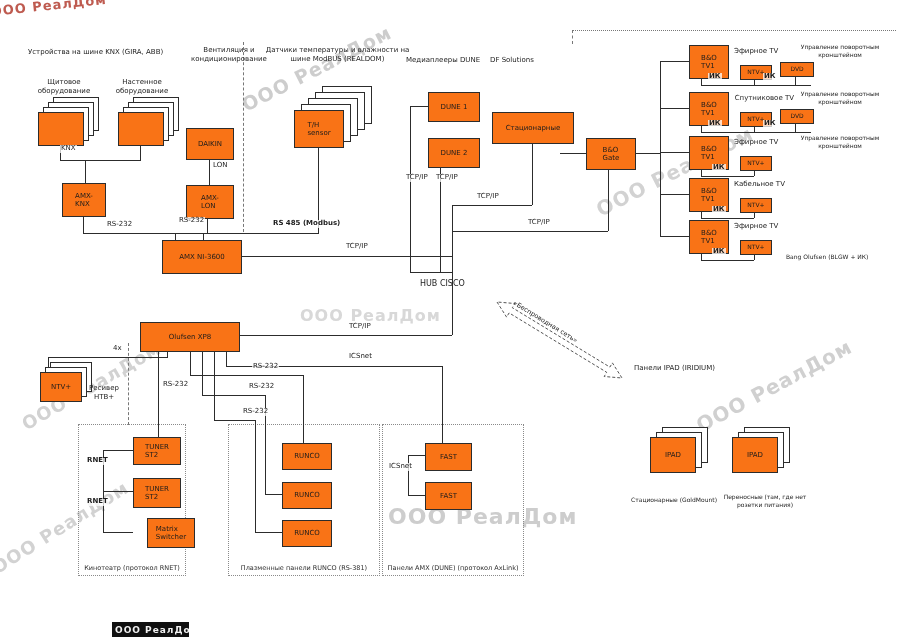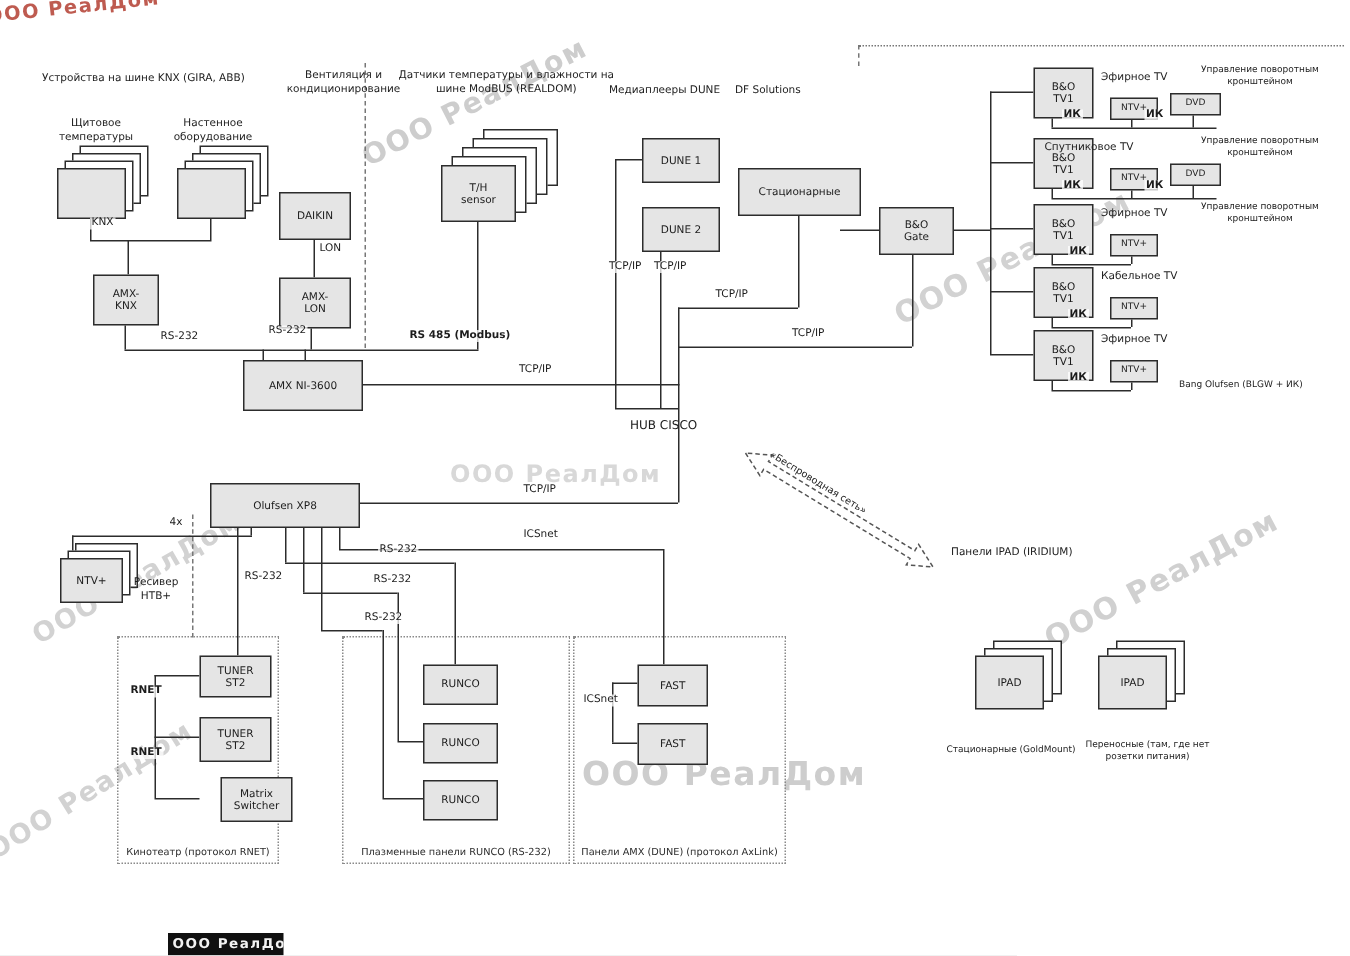--- a/index.html
+++ b/index.html
@@ -3,22 +3,22 @@
 <meta charset="utf-8">
 <style>
   html,body{margin:0;padding:0;background:#e8e8e8;}
   #canvas{
     position:relative;width:900px;height:637px;background:#ffffff;
     overflow:hidden;font-family:"DejaVu Sans",sans-serif;color:#1c1c1c;
   }
   .wm{position:absolute;white-space:nowrap;font-weight:bold;letter-spacing:1px;pointer-events:none;}
   .wire{position:absolute;background:#2c2c2c;}
   .box{
-    position:absolute;border:1px solid #2c2c2c;background:#e5e5e5;
-    display:flex;align-items:center;justify-content:center;text-align:center;
+    position:absolute;border:1px solid #2c2c2c;background:#f97316;
+    display:flex;align-items:center;justify-content:center;
     font-size:7px;line-height:1.15;white-space:pre-line;
   }
   .page{position:absolute;border:1px solid #2c2c2c;background:#fff;}
   .lbl{position:absolute;font-size:7px;line-height:1.1;white-space:nowrap;background:rgba(255,255,255,.75);padding:0 1px;}
   .txt{position:absolute;font-size:7px;line-height:1.25;white-space:pre-line;}
   .region{position:absolute;border:1px dotted #8a8a8a;background:transparent;}
   .region-cap{position:absolute;left:2px;right:2px;bottom:3px;text-align:center;font-size:6.5px;color:#2c2c2c;}
   .sep{position:absolute;}
   .sep.v{border-left:1px dashed #777;width:0;}
   .sep.h{border-top:1px dotted #777;height:0;}
@@ -45,21 +45,21 @@
     </div>
   <div id="diagram-layer">
       <div class="sep v" style="left: 243px; top: 42px; width: 0px; height: 190px;"></div>
       <div class="sep v" style="left: 128px; top: 343px; width: 0px; height: 82px;"></div>
       <div class="sep h" style="left: 572px; top: 30px; width: 324px; height: 0px;"></div>
       <div class="sep v" style="left: 572px; top: 30px; width: 0px; height: 14px;"></div>
       <div class="region" style="left: 78px; top: 424px; width: 106px; height: 150px;">
         <div class="region-cap">Кинотеатр (протокол RNET)</div>
       </div>
       <div class="region" style="left: 228px; top: 424px; width: 150px; height: 150px;">
-        <div class="region-cap">Плазменные панели RUNCO (RS-232)</div>
+        <div class="region-cap">Плазменные панели RUNCO (RS-381)</div>
       </div>
       <div class="region" style="left: 382px; top: 424px; width: 140px; height: 150px;">
         <div class="region-cap">Панели AMX (DUNE) (протокол AxLink)</div>
       </div>
       <div class="wire" style="left: 60px; top: 144px; width: 1px; height: 16px;"></div>
       <div class="wire" style="left: 140px; top: 144px; width: 1px; height: 16px;"></div>
       <div class="wire" style="left: 60px; top: 160px; width: 81px; height: 1px;"></div>
       <div class="wire" style="left: 85px; top: 160px; width: 1px; height: 23px;"></div>
       <div class="wire" style="left: 83px; top: 215px; width: 1px; height: 18px;"></div>
       <div class="wire" style="left: 83px; top: 233px; width: 236px; height: 1px;"></div>
@@ -214,38 +214,38 @@
       <div class="lbl" style="left: 86px; top: 498px; font-weight: bold;">RNET</div>
       <div class="lbl" style="left: 708px; top: 73px; font-weight: bold;">ИК</div>
       <div class="lbl" style="left: 763px; top: 73px; font-weight: bold;">ИК</div>
       <div class="lbl" style="left: 708px; top: 120px; font-weight: bold;">ИК</div>
       <div class="lbl" style="left: 763px; top: 120px; font-weight: bold;">ИК</div>
       <div class="lbl" style="left: 712px; top: 164px; font-weight: bold;">ИК</div>
       <div class="lbl" style="left: 712px; top: 206px; font-weight: bold;">ИК</div>
       <div class="lbl" style="left: 712px; top: 248px; font-weight: bold;">ИК</div>
       <div class="txt" style="left: 28px; top: 48px; width: 170px; text-align: left;">Устройства на шине KNX (GIRA, ABB)</div>
       <div class="txt" style="left: 26px; top: 78px; width: 76px; text-align: center;">Щитовое
-температуры</div>
+оборудование</div>
       <div class="txt" style="left: 104px; top: 78px; width: 76px; text-align: center;">Настенное
 оборудование</div>
       <div class="txt" style="left: 186px; top: 46px; width: 86px; text-align: center;">Вентиляция и
 кондиционирование</div>
       <div class="txt" style="left: 260px; top: 46px; width: 155px; text-align: center;">Датчики температуры и влажности на
 шине ModBUS (REALDOM)</div>
       <div class="txt" style="left: 406px; top: 56px; width: 95px; text-align: left;">Медиаплееры DUNE</div>
       <div class="txt" style="left: 490px; top: 56px; width: 70px; text-align: left;">DF Solutions</div>
       <div class="txt" style="left: 420px; top: 279px; width: 70px; text-align: left; font-size: 8px;">HUB CISCO</div>
       <div class="txt" style="left: 76px; top: 384px; width: 56px; text-align: center;">Ресивер
 НТВ+</div>
       <div class="txt" style="left: 634px; top: 364px; width: 120px; text-align: left;">Панели IPAD (IRIDIUM)</div>
       <div class="txt" style="left: 628px; top: 496px; width: 92px; text-align: center; font-size: 6px;">Стационарные (GoldMount)</div>
       <div class="txt" style="left: 722px; top: 493px; width: 86px; text-align: center; font-size: 6px;">Переносные (там, где нет розетки питания)</div>
       <div class="txt" style="left: 734px; top: 47px; width: 56px; text-align: left;">Эфирное TV</div>
       <div class="txt" style="left: 788px; top: 43px; width: 104px; text-align: center; font-size: 6px;">Управление поворотным кронштейном</div>
-      <div class="txt" style="left: 696px; top: 94px; width: 60px; text-align: center;">Спутниковое TV</div>
+      <div class="txt" style="left: 734px; top: 94px; width: 60px; text-align: right;">Спутниковое TV</div>
       <div class="txt" style="left: 788px; top: 90px; width: 104px; text-align: center; font-size: 6px;">Управление поворотным кронштейном</div>
       <div class="txt" style="left: 734px; top: 138px; width: 56px; text-align: left;">Эфирное TV</div>
       <div class="txt" style="left: 788px; top: 134px; width: 104px; text-align: center; font-size: 6px;">Управление поворотным кронштейном</div>
       <div class="txt" style="left: 734px; top: 180px; width: 60px; text-align: left;">Кабельное TV</div>
       <div class="txt" style="left: 734px; top: 222px; width: 56px; text-align: left;">Эфирное TV</div>
       <div class="txt" style="left: 786px; top: 253px; width: 112px; text-align: left; font-size: 6px;">Bang Olufsen (BLGW + ИК)</div>
     </div>
 
   <svg width="170" height="110" style="left:482px;top:290px;">
     <polygon points="15,12 24.6,27.1 27.1,22.9 124.7,82.3 122.2,86.5 140,88 130.4,72.9 127.9,77.1 30.3,17.7 32.8,13.5" fill="#ffffff" stroke="#555" stroke-width="1" stroke-dasharray="3,2"></polygon>

